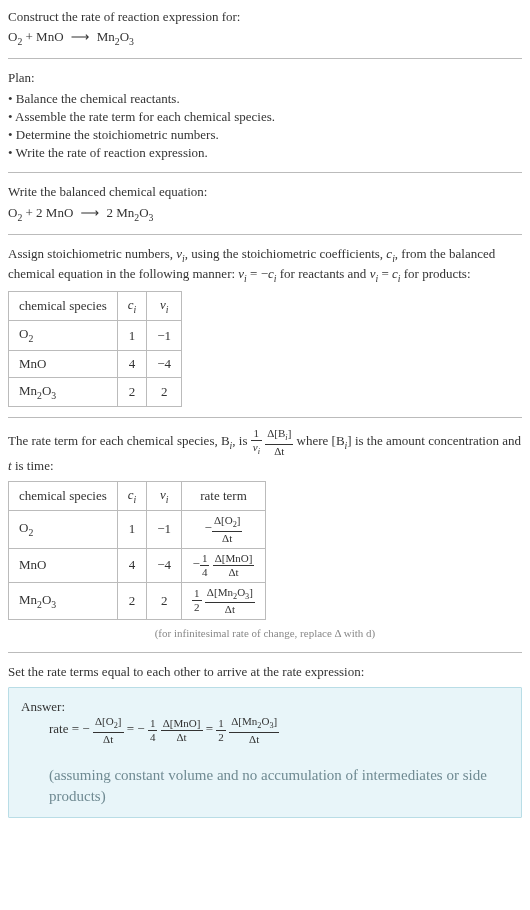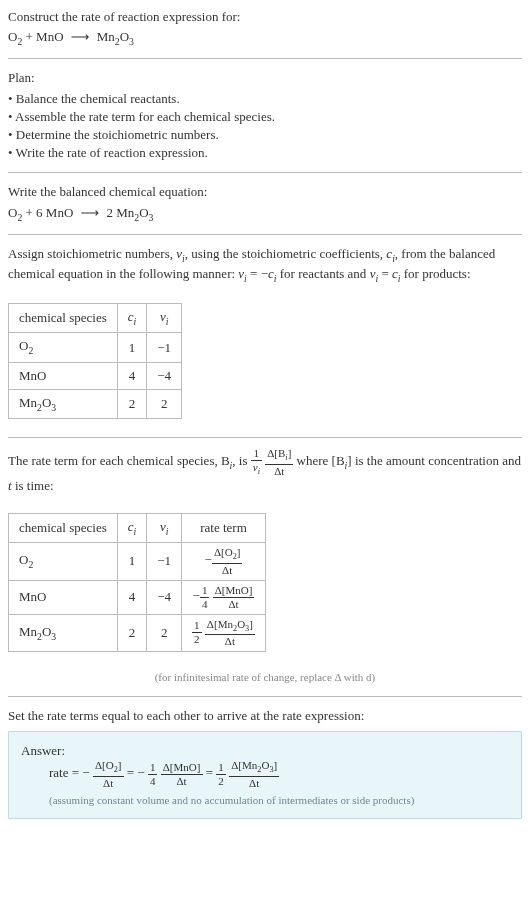--- a/index.html
+++ b/index.html
@@ -17,21 +17,21 @@
       margin-bottom: 10px;
     }
     hr.divider {
       border: none;
       border-top: 1px solid #bbb;
       margin: 10px 0;
     }
     .sub { font-size: 0.75em; vertical-align: sub; }
     table.data-table {
       border-collapse: collapse;
-      margin: 18px 0;
+      margin: 6px 0;
     }
     table.data-table th, table.data-table td {
       border: 1px solid #bbb;
       padding: 4px 10px;
       text-align: left;
       font-weight: normal;
       vertical-align: middle;
     }
     table.data-table th { background: #fff; }
     .frac {
@@ -51,24 +51,24 @@
     }
     .answer-box {
       background: #e8f5f9;
       border: 1px solid #b9dde6;
       border-radius: 1px;
       padding: 10px 12px;
       margin-top: 6px;
     }
     .answer-indent { margin-left: 28px; }
     .answer-note {
-      font-size: 11px;
+      font-size: 15px;
       color: #6f8a92;
       margin-left: 28px;
-      margin-top: 4px;
+      margin-top: 20px;
     }
     .rate-term { white-space: nowrap; }
     .arrow { display: inline-block; padding: 0 4px; }
     ul.plan { margin: 2px 0 0 0; padding-left: 0; list-style: none; }
     ul.plan li::before { content: "• "; }
     .eq-line { margin-top: 2px; }
     .col-center td:nth-child(n+2), .col-center th:nth-child(n+2) { text-align: center; }
   </style>
 </head>
 <body>
@@ -92,21 +92,21 @@
     <li>Determine the stoichiometric numbers.</li>
     <li>Write the rate of reaction expression.</li>
   </ul>
 </div>
 
 <hr class="divider">
 
 <div class="section">
   <div>Write the balanced chemical equation:</div>
   <div class="eq-line">
-    <span>O</span><span class="sub">2</span><span> + 6 MnO </span>
+    <span>O</span><span class="sub">2</span><span> + 2 MnO </span>
     <span class="arrow">⟶</span>
     <span> 2 Mn</span><span class="sub">2</span><span>O</span><span class="sub">3</span>
   </div>
 </div>
 
 <hr class="divider">
 
 <div class="section">
   <div>
     <span>Assign stoichiometric numbers, </span><span class="italic">ν</span><span class="sub italic">i</span><span>, using the stoichiometric coefficients, </span><span class="italic">c</span><span class="sub italic">i</span><span>, from the balanced chemical equation in the following manner: </span><span class="italic">ν</span><span class="sub italic">i</span><span> = −</span><span class="italic">c</span><span class="sub italic">i</span><span> for reactants and </span><span class="italic">ν</span><span class="sub italic">i</span><span> = </span><span class="italic">c</span><span class="sub italic">i</span><span> for products:</span>

